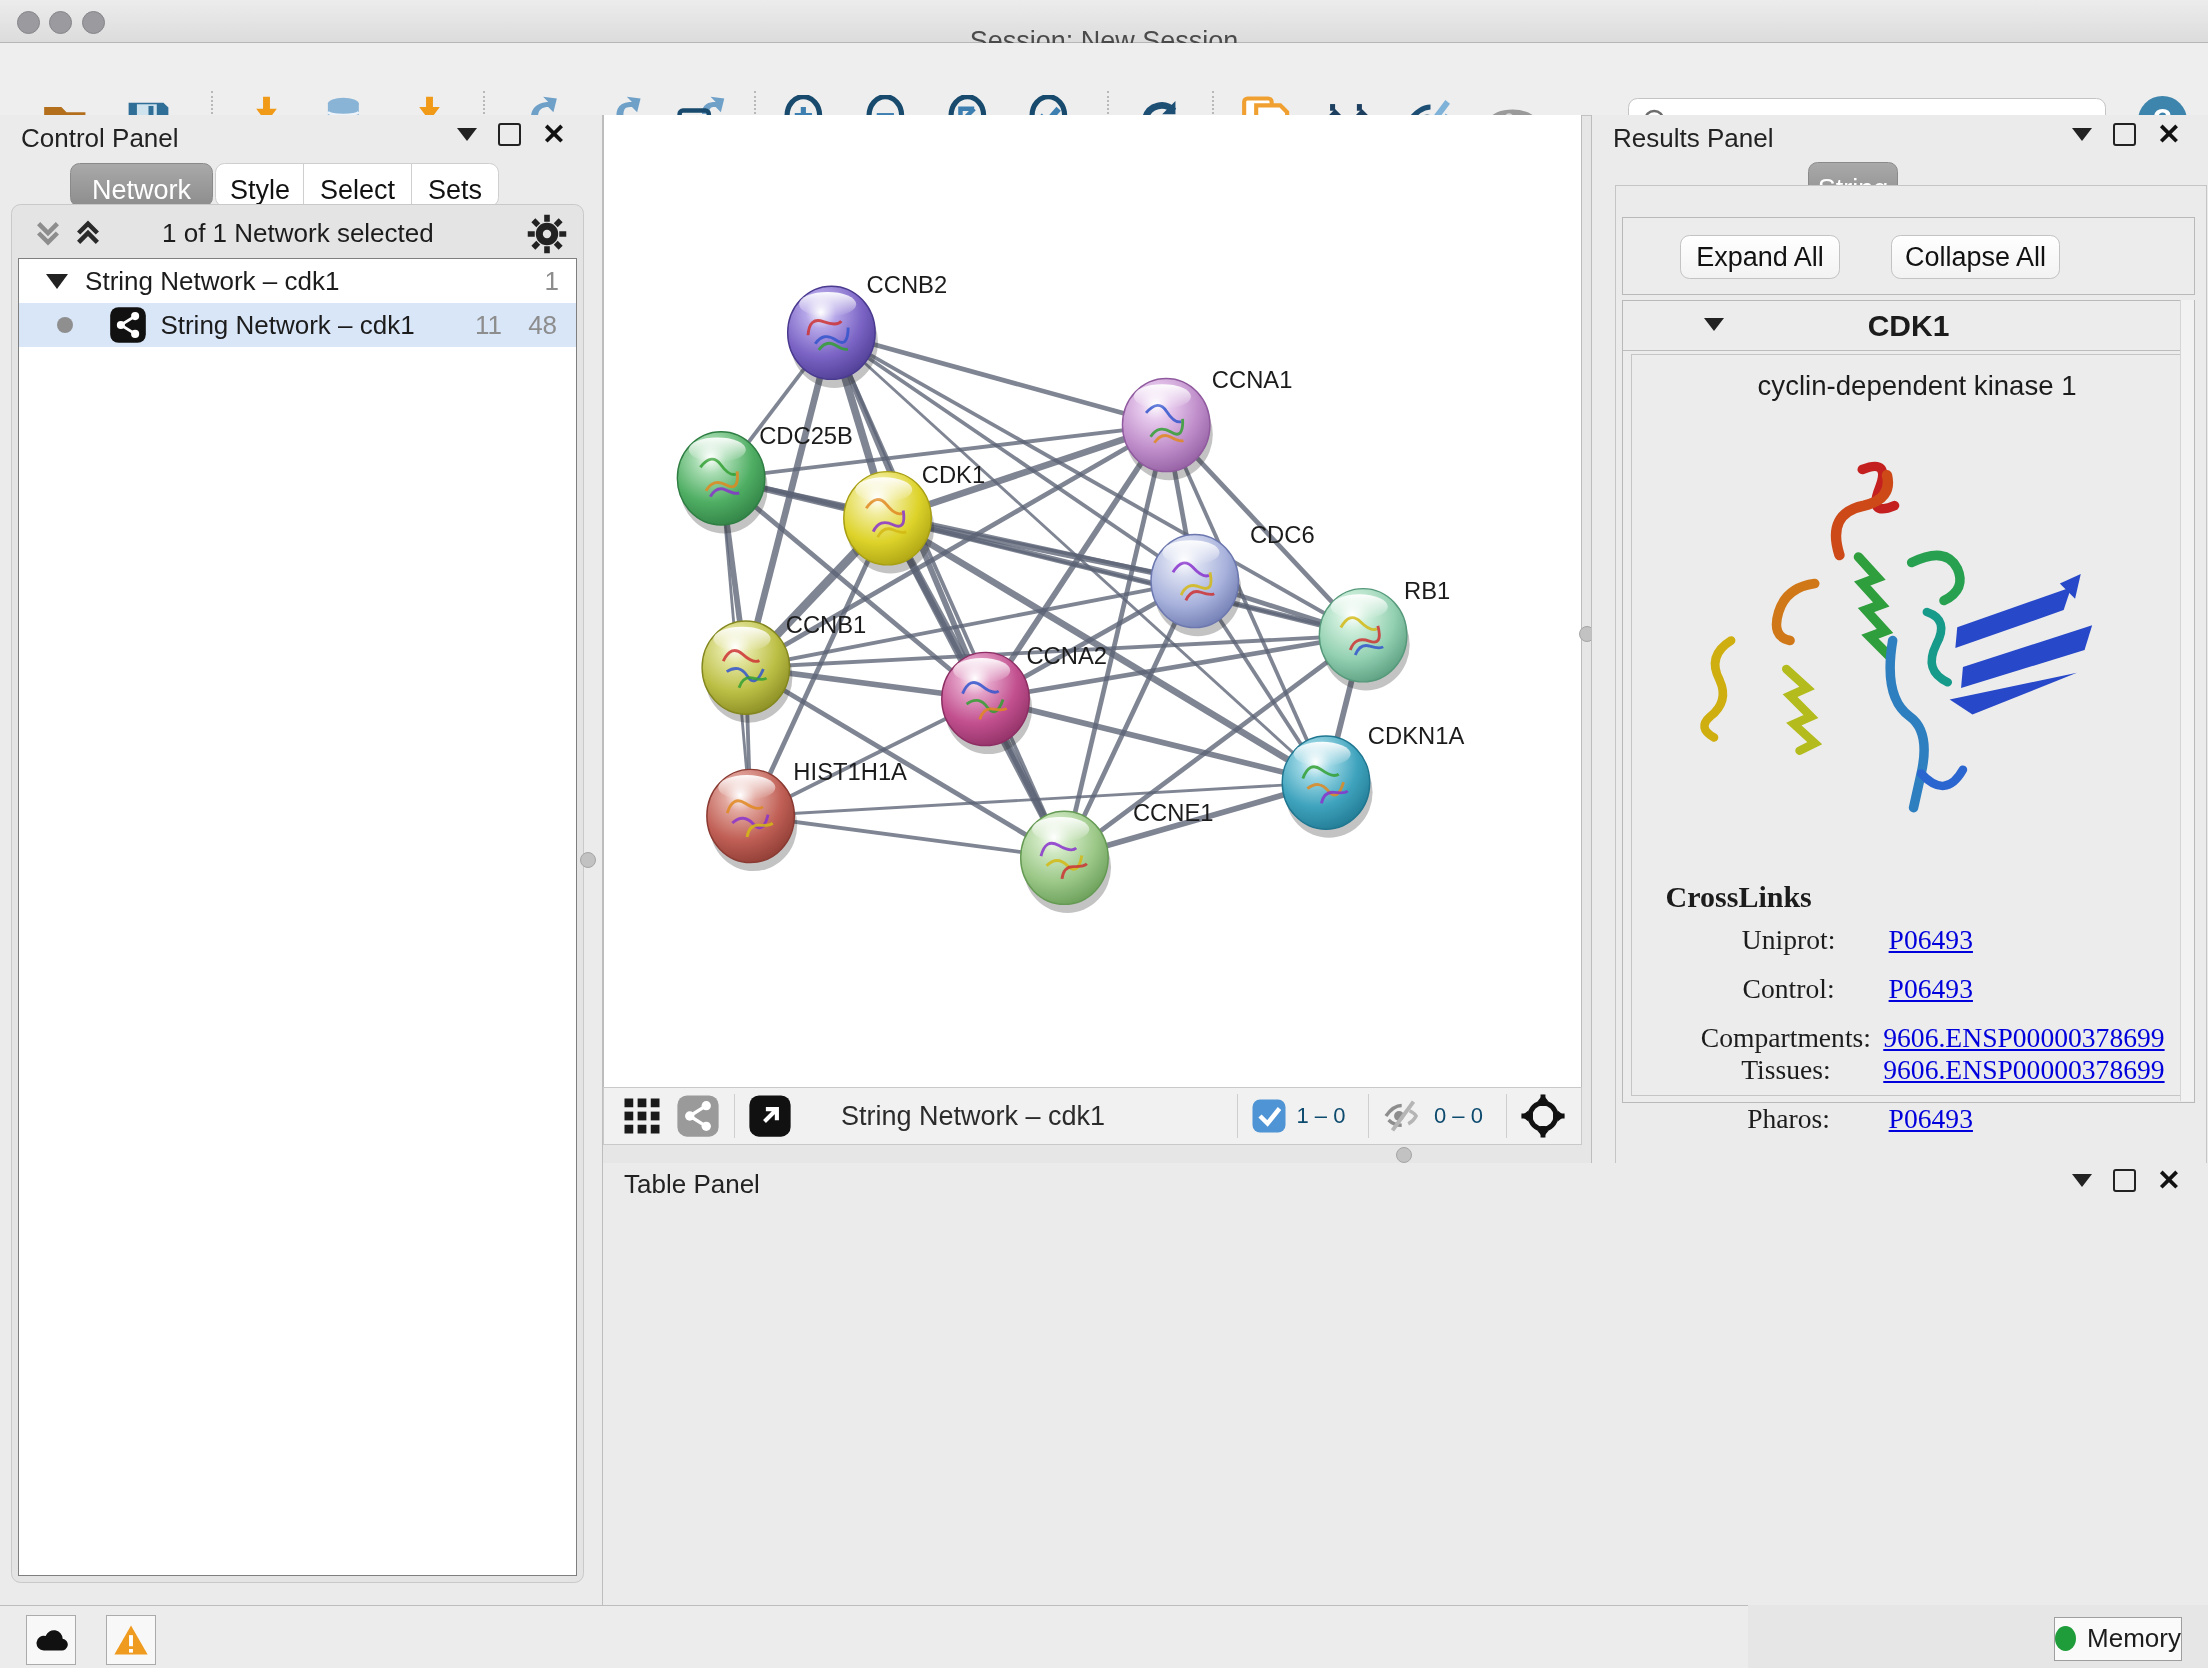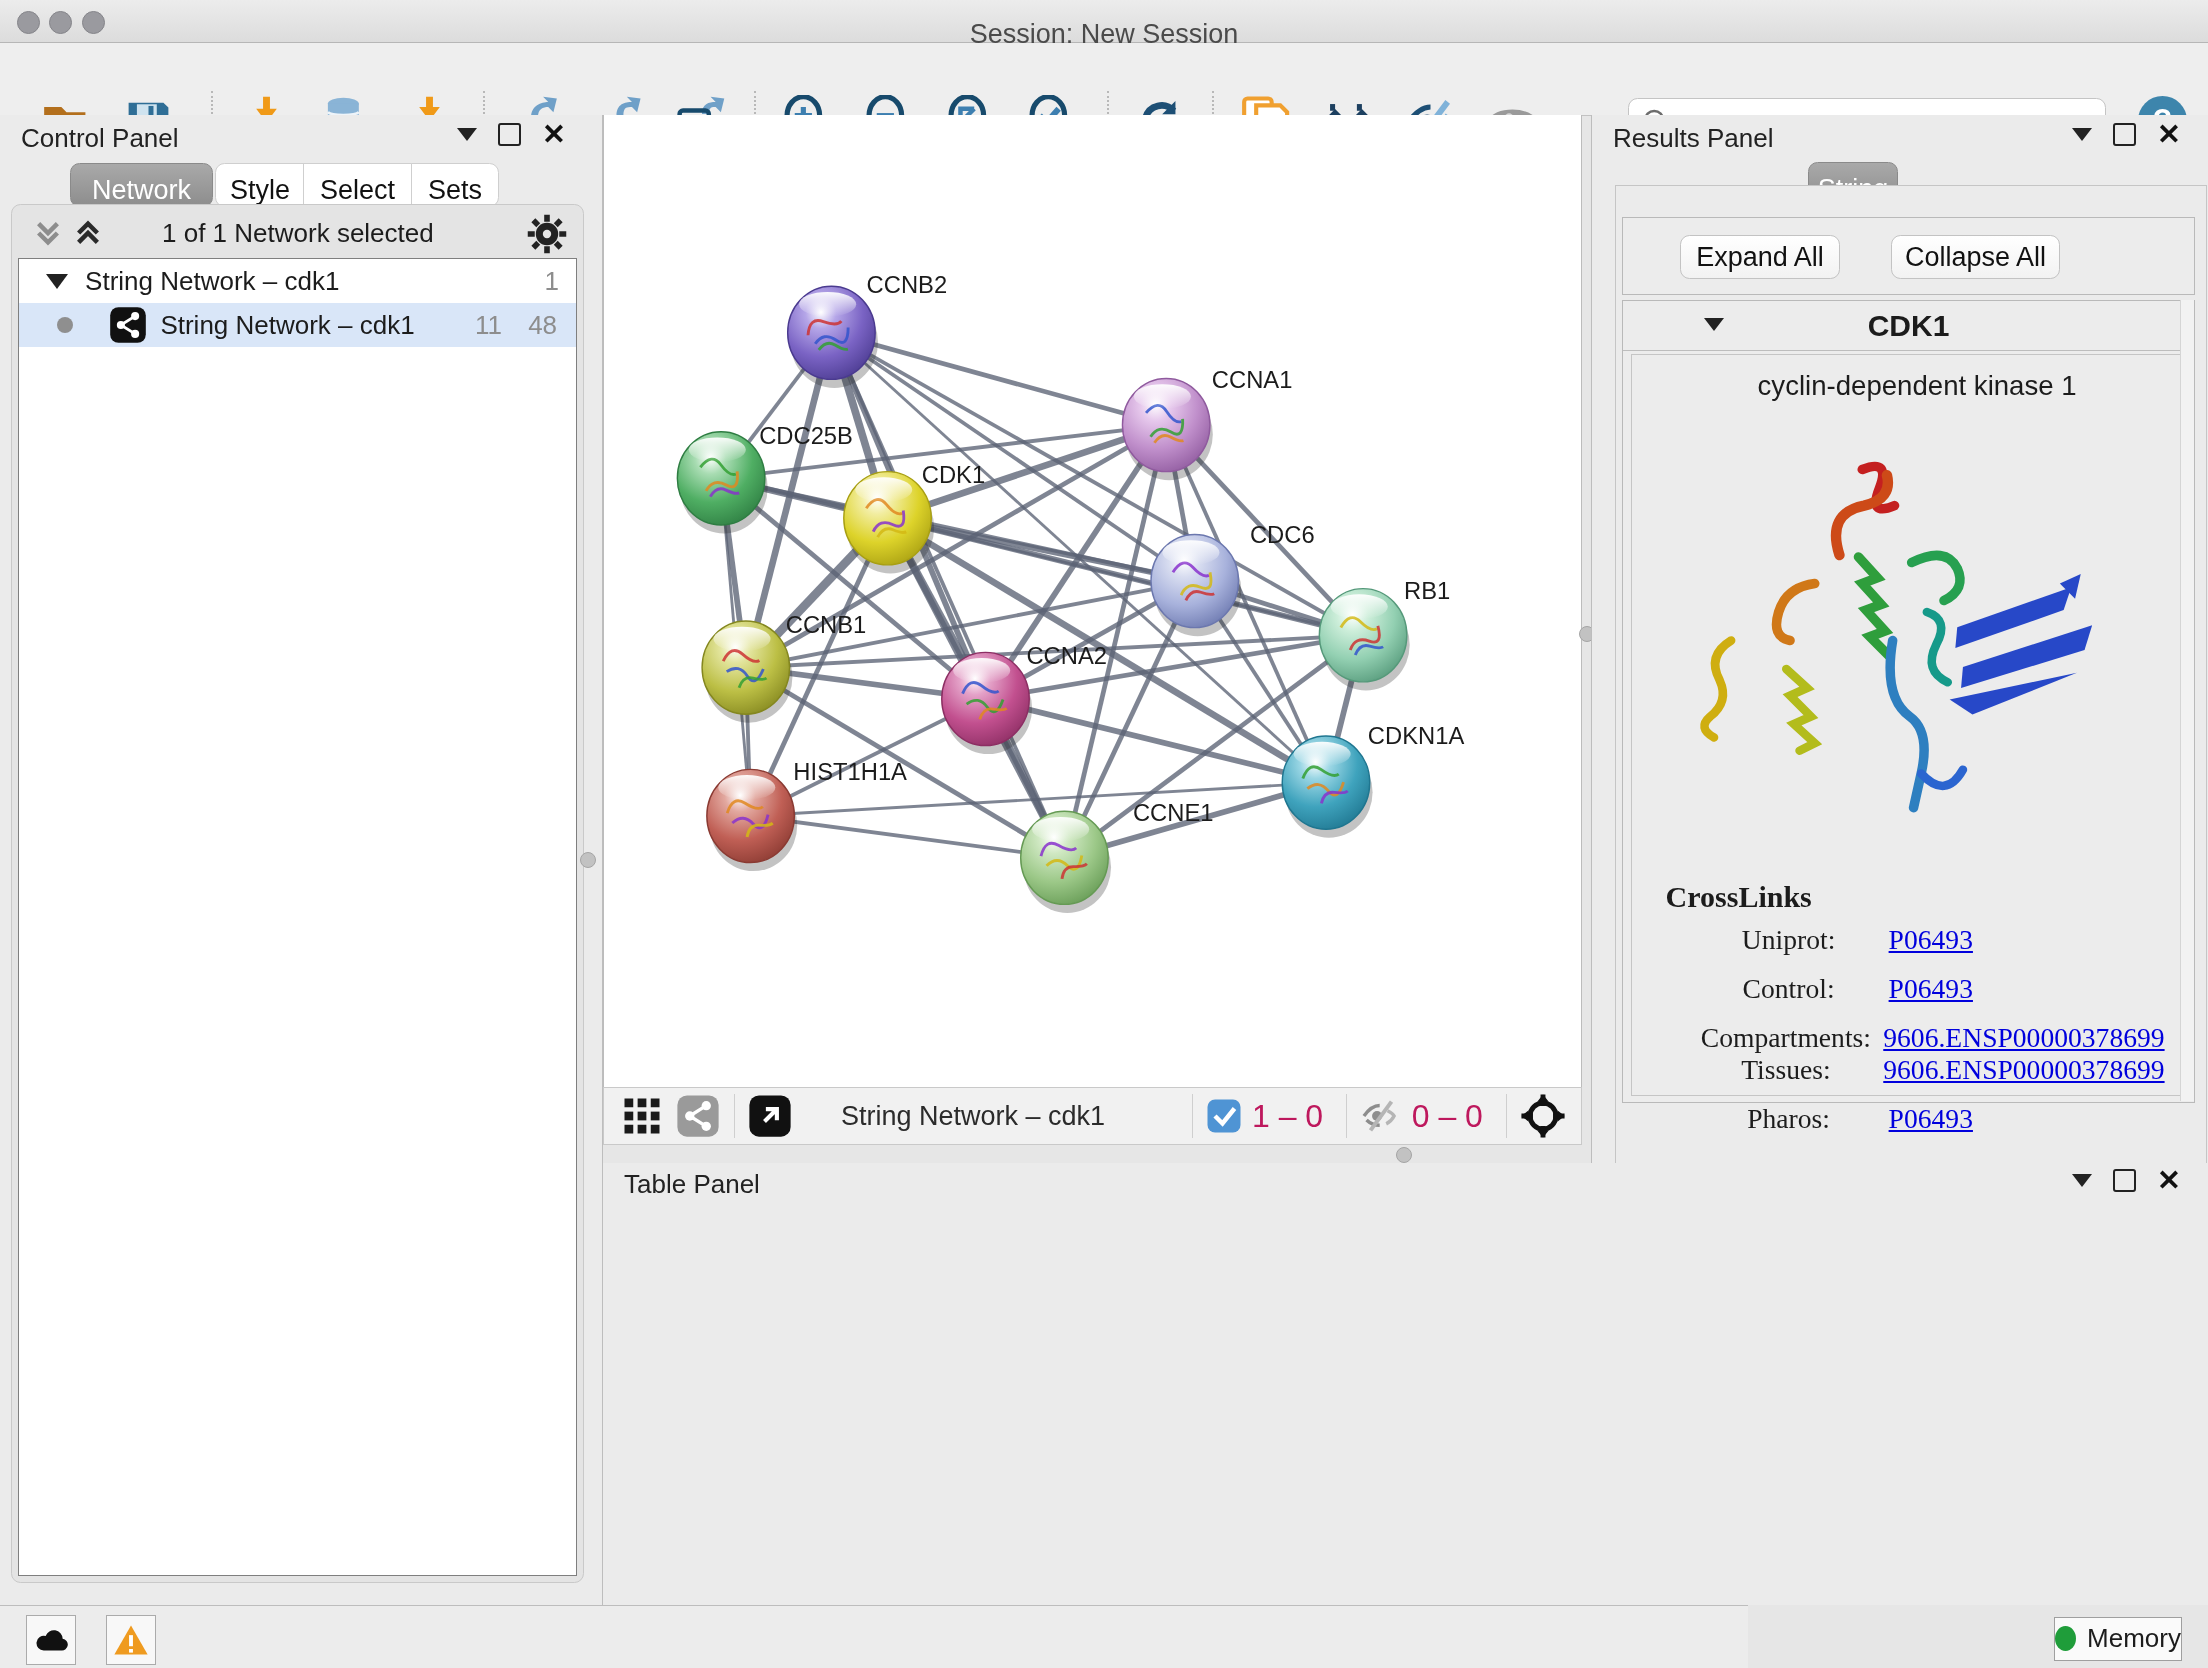--- a/index.html
+++ b/index.html
@@ -5,21 +5,21 @@
   html,body{margin:0;padding:0;background:#d0d0d0;}
   #app{position:relative;width:2208px;height:1668px;background:#e6e6e6;
        font-family:"Liberation Sans",sans-serif;color:#1c1c1c;overflow:hidden;
        -webkit-font-smoothing:antialiased;}
   .abs{position:absolute;}
   
   .titlebar{position:absolute;left:0;top:0;width:2208px;height:42px;
     background:linear-gradient(#ececec,#dcdcdc);border-bottom:1px solid #b6b6b6;}
   .tl-circle{position:absolute;top:10.5px;width:21px;height:21px;border-radius:50%;
     background:#9a9a9f;border:1px solid #85858a;}
-  .win-title{position:absolute;left:0;top:19px;width:100%;text-align:center;
+  .win-title{position:absolute;left:0;top:26px;width:100%;text-align:center;
     font-size:27px;color:#4a4a4a;}
   
   .toolbar{position:absolute;left:0;top:43px;width:2208px;height:72px;
     background:#eeeeee;border-bottom:1px solid #c2c2c2;}
   .tbtn{position:absolute;top:49px;width:61px;height:61px;display:flex;
     align-items:center;justify-content:center;cursor:default;}
   .tsep{position:absolute;top:48px;height:63px;width:0;border-left:2.9px dotted #b8b8b8;}
   .searchbox{position:absolute;left:1628px;top:55px;width:476px;height:48px;
     background:#ffffff;border:1.9px solid #c4c4c4;border-radius:9.5px;display:flex;align-items:center;}
   .searchbox input{border:none;outline:none;flex:1;font-size:25px;height:38px;
@@ -43,21 +43,21 @@
   .tree{position:absolute;left:5.7px;top:53px;width:557px;height:1316px;background:#ffffff;
     border:1.9px solid #7f7f7f;}
   .tree-row{position:relative;height:44px;display:flex;align-items:center;font-size:26px;}
   .tree-row.sel{background:#d9e6f8;}
   
   .canvas{position:absolute;left:603px;top:115px;width:977px;height:972px;background:#ffffff;
     border-left:1px solid #bcbcbc;border-right:1px solid #bcbcbc;}
   .netbar{position:absolute;left:603px;top:1087px;width:977px;height:56px;background:#f1f1f1;
     border:1px solid #c9c9c9;display:flex;align-items:center;}
   .nb-sep{width:1px;height:44px;background:#cfcfcf;margin:0 13.3px;}
-  .gray-count{color:#be185d;font-size:32px;}
+  .gray-count{color:#0c4a6e;font-size:22px;}
   
   .results{position:absolute;left:1591px;top:115px;width:617px;height:1490px;background:#ebebeb;
     border-left:1px solid #bdbdbd;}
   .rbox{position:absolute;background:#ececec;border:1.9px solid #b9b9b9;}
   .btn{background:linear-gradient(#ffffff,#f2f2f2);border:1px solid #c3c3c3;border-radius:9.5px;
     font-size:27px;color:#111;display:flex;align-items:center;justify-content:center;}
   .serif{font-family:"Liberation Serif",serif;}
   .xlink{color:#0000dd;text-decoration:underline;font-family:"Liberation Serif",serif;font-size:27.6px;}
   
   .statusbar{position:absolute;left:0;top:1605px;width:1748px;height:63px;background:#ececec;

